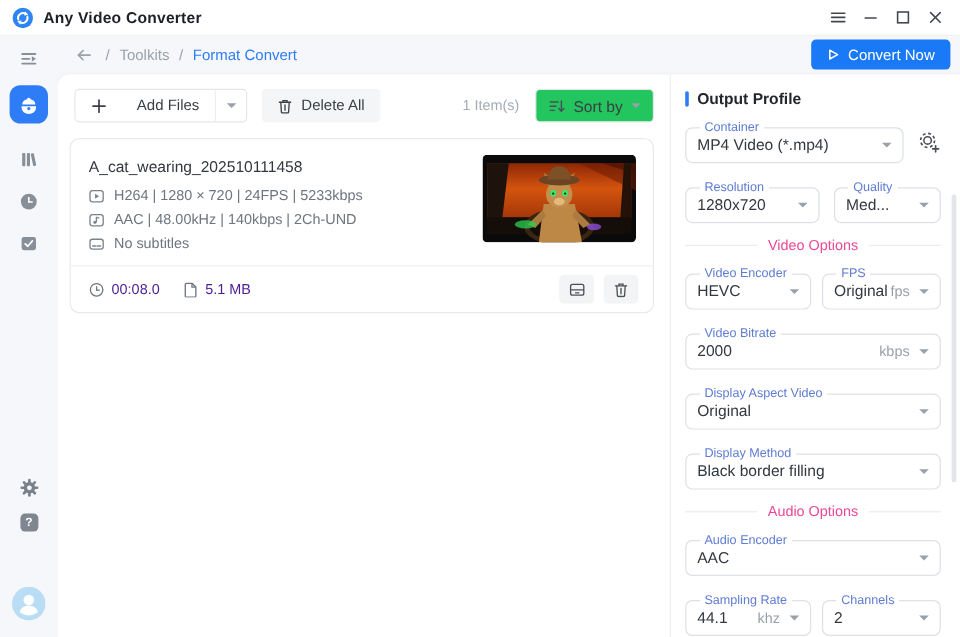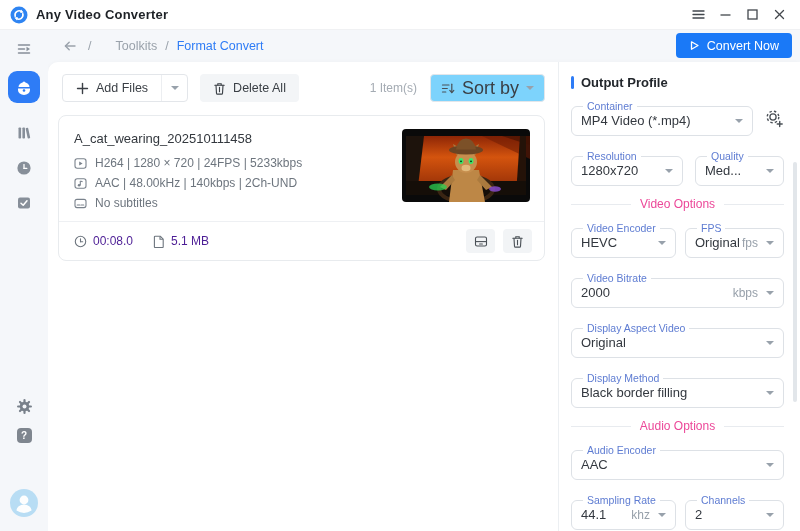--- a/index.html
+++ b/index.html
@@ -19,36 +19,36 @@
   .sb-active-tile { width:32px; height:32px; border-radius:9px; background:#2e7cf6; margin-top:14px; }
   .sb-film { margin-top:22px; }
   .sb-clock { margin-top:19px; }
   .sb-check { margin-top:19px; }
   .sb-spacer { flex:1; }
   .sb-help { margin-top:13px; }
   .sb-avatar { margin-top:46px; margin-bottom:14px; }
 
   
   .breadcrumb { position:absolute; left:62px; top:30px; height:32px; display:flex; align-items:center; gap:8px; font-size:12.5px; color:#9aa2ab; z-index:5; }
-  .bc-link { cursor:pointer;margin-left:16px; }
+  .bc-link { cursor:pointer; }
   .bc-current { color:#2e7cf6; cursor:pointer; }
   .convert-now { position:absolute; right:8px; top:33px; height:25px; background:#1a79f7; color:#fff; border:none; border-radius:4px; font-size:12.5px; font-family:"Liberation Sans", sans-serif; display:flex; align-items:center; gap:7px; padding:0 13px; cursor:pointer; z-index:6; }
 
   
   .main-card { position:absolute; left:48px; top:62px; right:0; bottom:0; background:#fff; border-top-left-radius:10px; box-shadow:0 0 4px rgba(0,0,0,.03); }
 
   
   .file-section { position:absolute; left:0; top:0; width:510px; bottom:0; padding:12px 13px 0 14px; }
   .toolbar { display:flex; align-items:center; height:28px; }
   .add-files-btn { display:flex; align-items:stretch; height:28px; border:1px solid #e3e6ea; border-radius:4px; background:#fff; overflow:hidden; }
-  .afb-main { display:flex; align-items:center; gap:7px; padding:0 13px; font-size:12.5px; color:#3a3f45; cursor:pointer; border-right:1px solid #eceef1; }
+  .afb-main { display:flex; align-items:center; gap:25px; padding:0 13px; font-size:12.5px; color:#3a3f45; cursor:pointer; border-right:1px solid #eceef1; }
   .afb-chev { width:25px; display:flex; align-items:center; justify-content:center; cursor:pointer; }
   .delete-btn { margin-left:12px; height:28px; border:none; border-radius:4px; background:#f3f5f7; display:flex; align-items:center; gap:7px; padding:0 13px; font-size:12.5px; color:#3a3f45; font-family:"Liberation Sans", sans-serif; cursor:pointer; }
   .item-count { margin-left:auto; font-size:12px; color:#a4abb3; margin-right:13px; }
-  .sort-btn { height:28px; border:1px solid #e3e6ea; border-radius:4px; background:#7dd3fc; display:flex; align-items:center; gap:7px; padding:11px 10px; font-size:18px; color:#3a3f45; font-family:"Liberation Sans", sans-serif; cursor:pointer; }
+  .sort-btn { height:28px; border:1px solid #e3e6ea; border-radius:4px; background:#22c55e; display:flex; align-items:center; gap:7px; padding:11px 10px; font-size:13px; color:#3a3f45; font-family:"Liberation Sans", sans-serif; cursor:pointer; }
 
   .file-card { margin:13px 0 0 -4px; width:487px; border:1px solid #e8ebee; border-radius:8px; background:#fff; }
   .fc-top { display:flex; padding:13px 14px 11px 15px; }
   .fc-info { flex:1; min-width:0; padding-top:2px; }
   .fc-title { font-size:13px; color:#33383e; margin-bottom:10px; }
   .fc-meta { display:flex; align-items:center; gap:8px; font-size:12px; color:#6d757e; margin-top:6px; }
   .fc-thumb { width:128px; height:73px; border-radius:4px; overflow:hidden; flex:none; margin-left:12px; cursor:pointer; }
   .fc-bottom { border-top:1px solid #eef0f3; display:flex; align-items:center; padding:7px 12px 7px 15px; }
   .fc-stat { display:flex; align-items:center; gap:6px; font-size:12px; color:#4c1d95; margin-right:20px; }
   .fc-actions { margin-left:auto; display:flex; gap:8px; }

